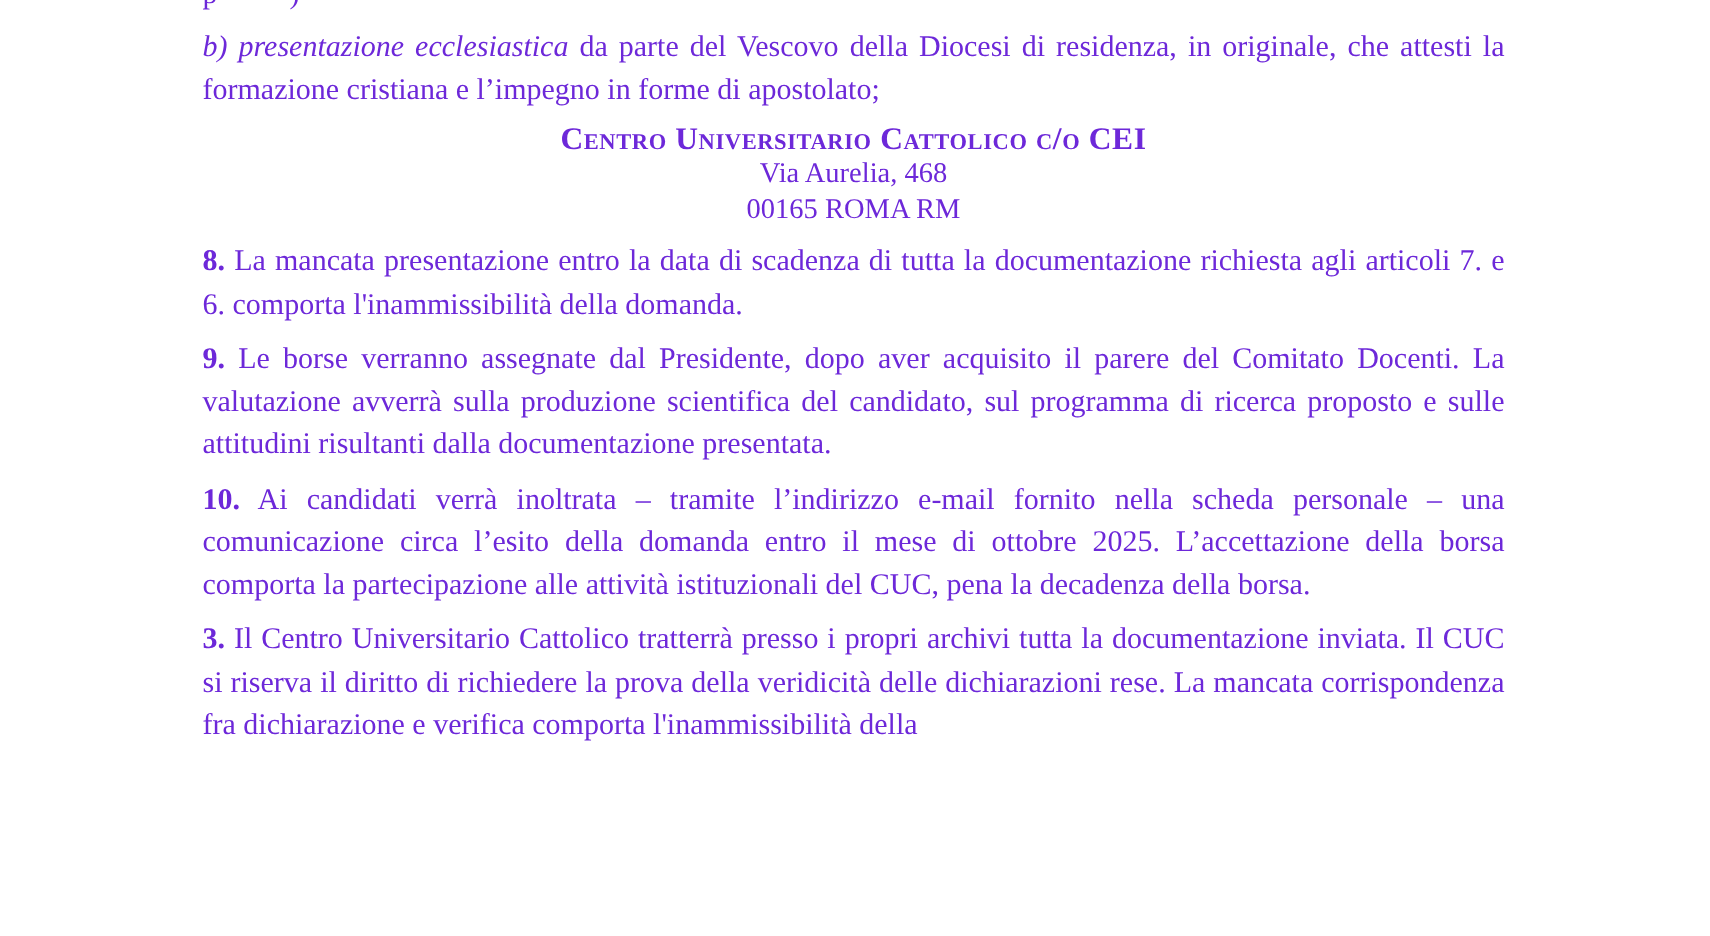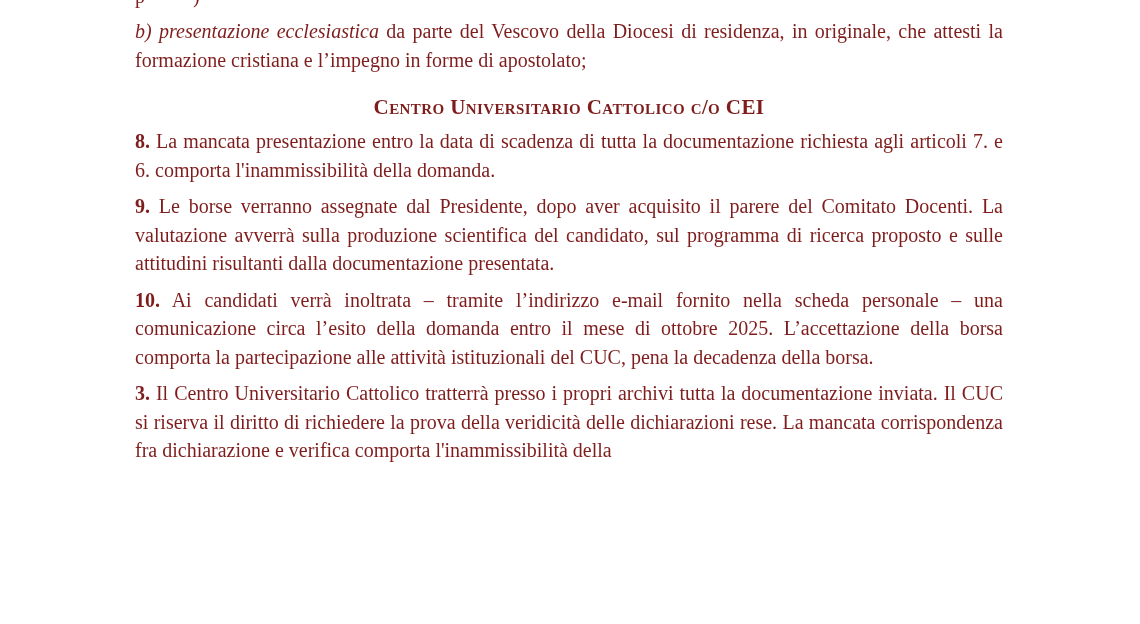--- a/index.html
+++ b/index.html
@@ -12,21 +12,21 @@
     width: 1140px;
     height: 624px;
     margin: 0;
     background: #ffffff;
     overflow: hidden;
     box-sizing: border-box;
     padding: 0 137px 0 135px;
     font-family: "Liberation Serif", "DejaVu Serif", serif;
     font-size: 20px;
     line-height: 28.5px;
-    color: #7f1d1d;
+    color: #6d28d9;
   }
   .para {
     text-align: justify;
     margin: 8px 0 0 0;
   }
   .b { font-weight: bold; }
   .i { font-style: italic; }
   
   .frag {
     height: 9px;
@@ -39,21 +39,21 @@
     left: 0;
     font-size: 20px;
     line-height: 22px;
   }
   .frag-paren {
     display: inline-block;
     margin-left: 48px;
   }
   .address {
     text-align: center;
-    margin-top: 21px;
+    margin-top: 6px;
     line-height: 24px;
   }
   .addr-heading {
     font-weight: bold;
     font-variant: small-caps;
     font-size: 21px;
     letter-spacing: 0.4px;
   }
   .addr-line {
     font-size: 19px;
@@ -68,20 +68,22 @@
     <span class="frag-inner">
       <span>p</span><span class="frag-paren">)</span>
     </span>
   </div>
 
   <p class="para"><span class="i">b) presentazione ecclesiastica</span><span> da parte del Vescovo della Diocesi di residenza, in originale, che attesti la formazione cristiana e l’impegno in forme di apostolato;</span></p>
 
 
   <div class="address">
     <div class="addr-heading">Centro Universitario Cattolico c/o CEI</div>
+    <div class="addr-line">Via Aurelia, 468</div>
+    <div class="addr-line">00165 ROMA RM</div>
   </div>
 
 
   <p class="para"><span class="b">8.</span><span> La mancata presentazione entro la data di scadenza di tutta la documentazione richiesta agli articoli 7. e 6. comporta l'inammissibilità della domanda.</span></p>
 
   <p class="para"><span class="b">9.</span><span> Le borse verranno assegnate dal Presidente, dopo aver acquisito il parere del Comitato Docenti. La valutazione avverrà sulla produzione scientifica del candidato, sul programma di ricerca proposto e sulle attitudini risultanti dalla documentazione presentata.</span></p>
 
   <p class="para"><span class="b">10.</span><span> Ai candidati verrà inoltrata – tramite l’indirizzo e-mail fornito nella scheda personale – una comunicazione circa l’esito della domanda entro il mese di ottobre 2025. L’accettazione della borsa comporta la partecipazione alle attività istituzionali del CUC, pena la decadenza della borsa.</span></p>
 
   <p class="para"><span class="b">3.</span><span> Il Centro Universitario Cattolico tratterrà presso i propri archivi tutta la documentazione inviata. Il CUC si riserva il diritto di richiedere la prova della veridicità delle dichiarazioni rese. La mancata corrispondenza fra dichiarazione e verifica comporta l'inammissibilità della</span></p>

